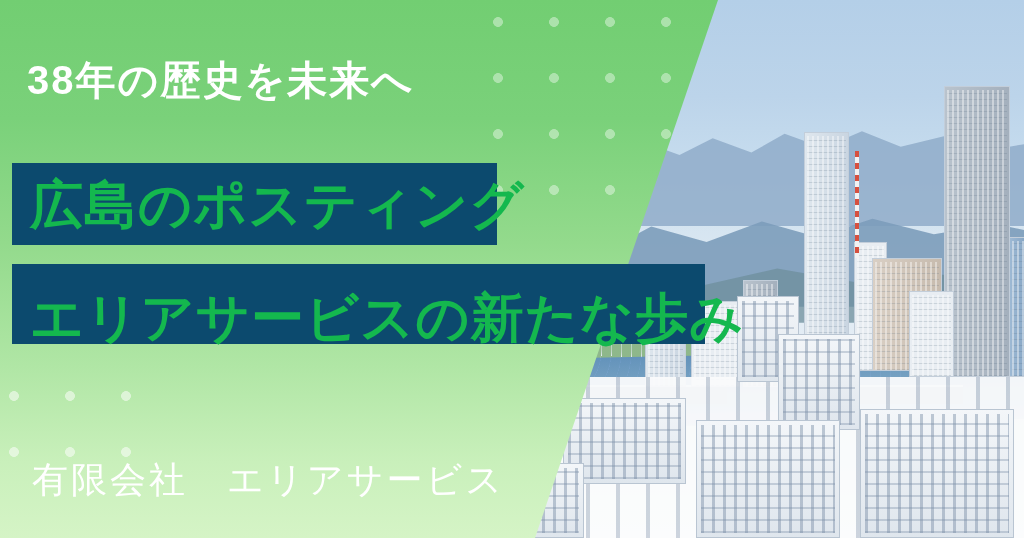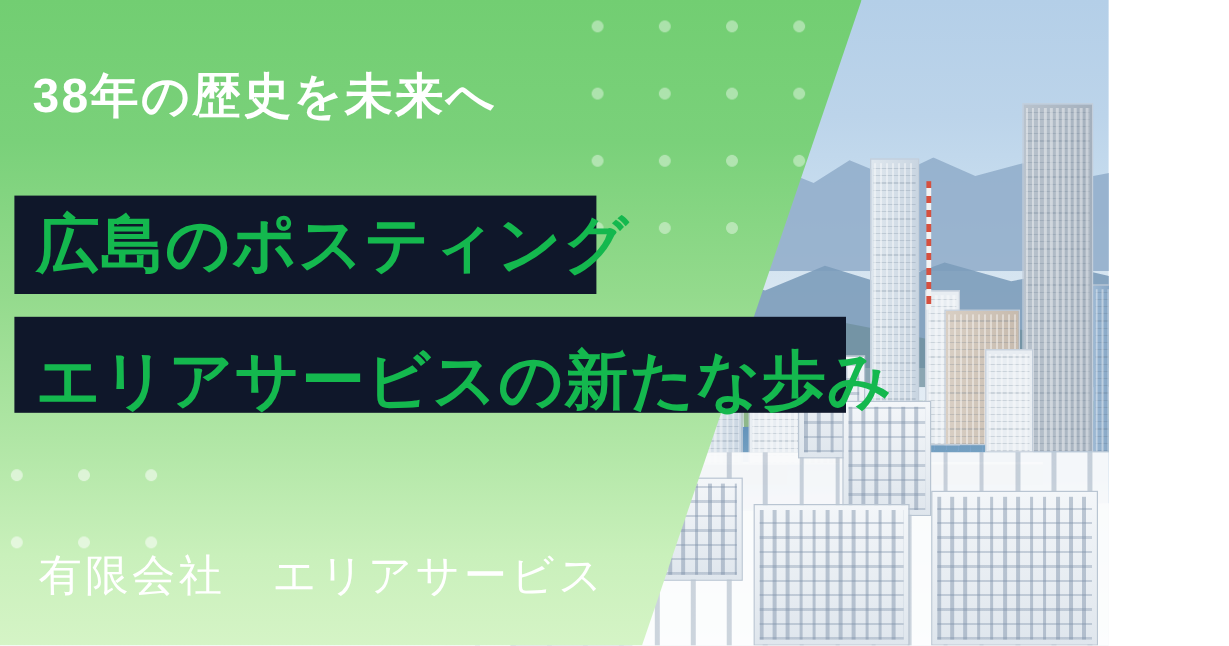--- a/index.html
+++ b/index.html
@@ -2,21 +2,21 @@
 <html><head>
 <meta charset="utf-8">
 <style>
   html, body {
     margin: 0;
     padding: 0;
     background: #ffffff;
   }
   .banner {
     position: relative;
-    width: 924px;
+    width: 1024px;
     height: 538px;
     overflow: hidden;
     font-family: "Liberation Sans", sans-serif;
   }
 
   
   .photo {
     position: absolute;
     inset: 0;
     overflow: hidden;
@@ -171,21 +171,21 @@
     top: 58px;
     color: #ffffff;
     font-size: 40px;
     font-weight: 700;
     letter-spacing: 2px;
     line-height: 1.1;
     white-space: nowrap;
   }
   .band {
     position: absolute;
-    background: #0f172a;
+    background: #0c4a6e;
     display: flex;
     align-items: center;
   }
   .band-1 { left: 12px; top: 163px; width: 485px; height: 82px; }
   .band-2 { left: 12px; top: 264px; width: 693px; height: 80px; align-items: flex-end; }
   .band-text {
     color: #14b84e;
     font-family: "DejaVu Serif", serif;
     font-weight: 700;
     font-size: 53px;

